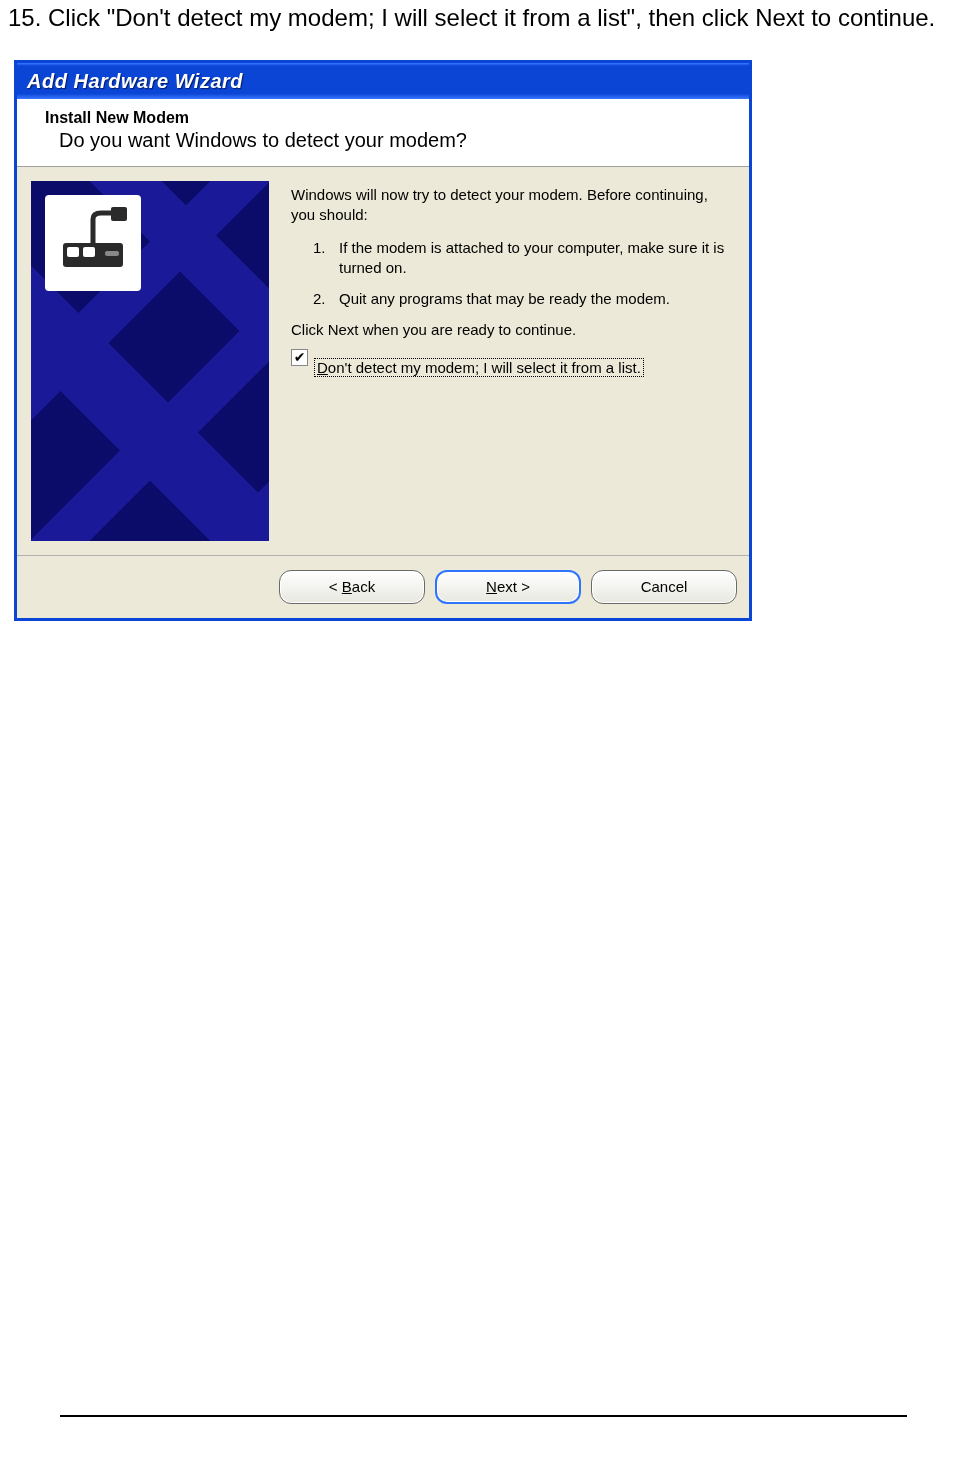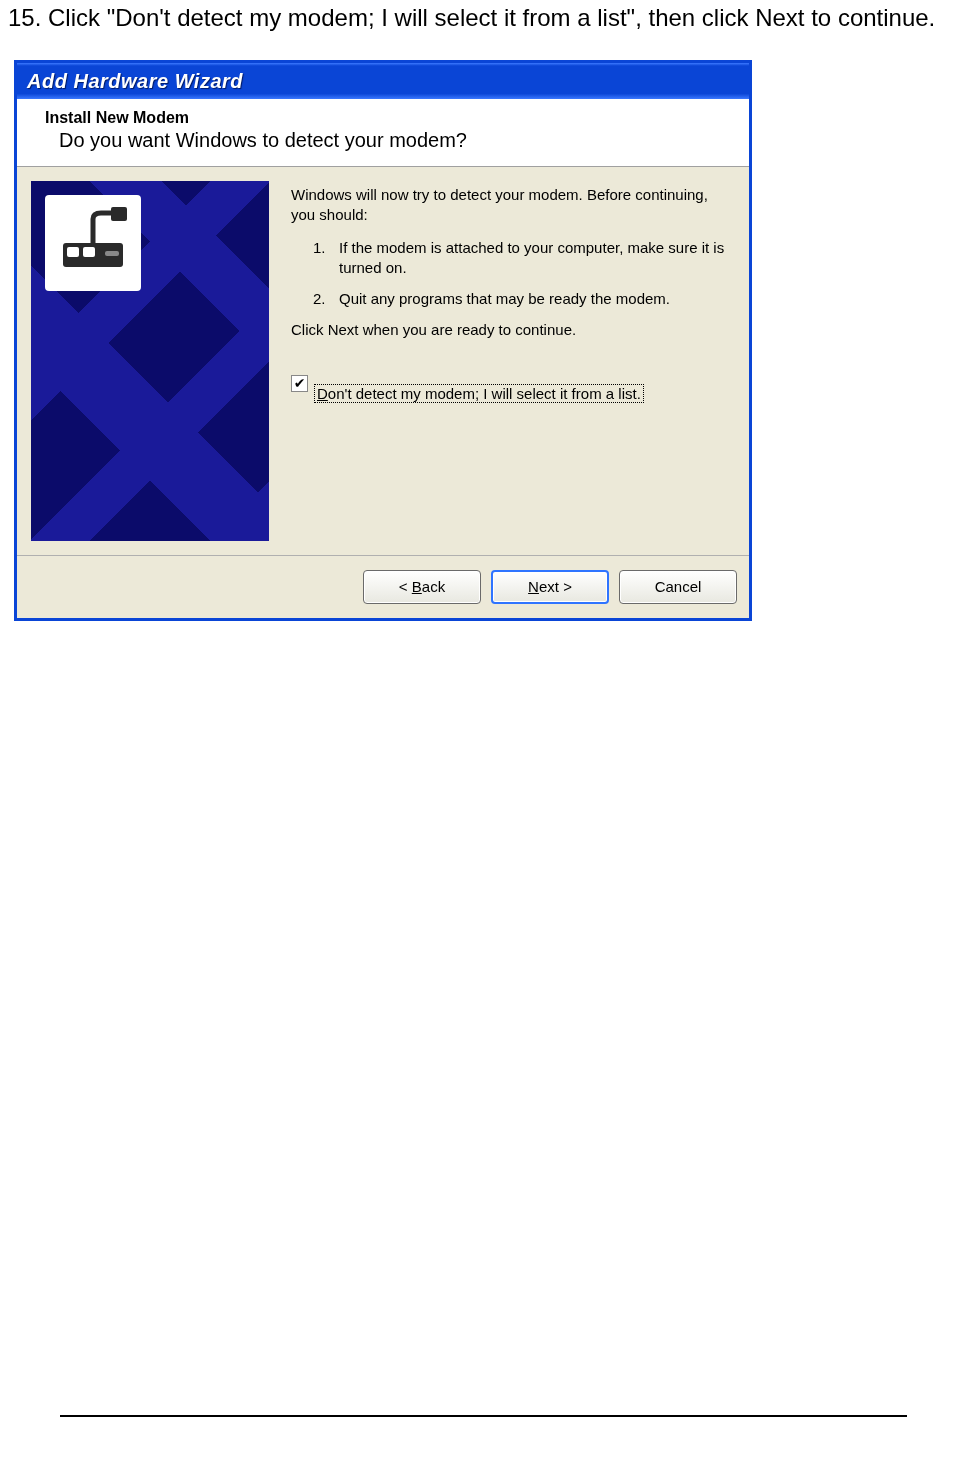--- a/index.html
+++ b/index.html
@@ -101,21 +101,21 @@
   .right-content {
     padding: 4px 4px 4px 22px;
     font-family: Tahoma, sans-serif;
     font-size: 15px;
     color: #000;
     flex: 1;
   }
   .intro { margin-bottom: 14px; line-height: 1.3; }
   .step-row { display:flex; margin-left: 22px; margin-bottom: 12px; line-height:1.3; }
   .step-num { width: 26px; flex-shrink:0; }
-  .closing { margin-top: 6px; margin-bottom: 26px; }
+  .closing { margin-top: 6px; }
   .checkbox-row {
     display: flex;
     align-items: center;
     gap: 6px;
   }
   .chk {
     width: 17px;
     height: 17px;
     background: #fff;
     border: 1px solid #888;
@@ -133,29 +133,29 @@
   }
   .button-bar {
     border-top: 1px solid #b0b0b0;
     padding: 14px 12px;
     display: flex;
     justify-content: flex-end;
     gap: 10px;
     background: #ece9d8;
   }
   .btn {
-    width: 118px;
+    width: 146px;
     height: 34px;
     font-family: Tahoma, sans-serif;
     font-size: 15px;
     text-align: center;
     line-height: 32px;
     background: linear-gradient(to bottom, #ffffff, #e8e8e0);
     border: 1px solid #6a6a6a;
-    border-radius: 4px;
+    border-radius: 12px;
     box-shadow: inset 0 0 0 1px #fff;
     cursor: pointer;
   }
   .btn.default {
     border: 2px solid #2f74ff;
     line-height: 30px;
   }
   .underline { text-decoration: underline; }
   .page-footer {
     position: absolute;

